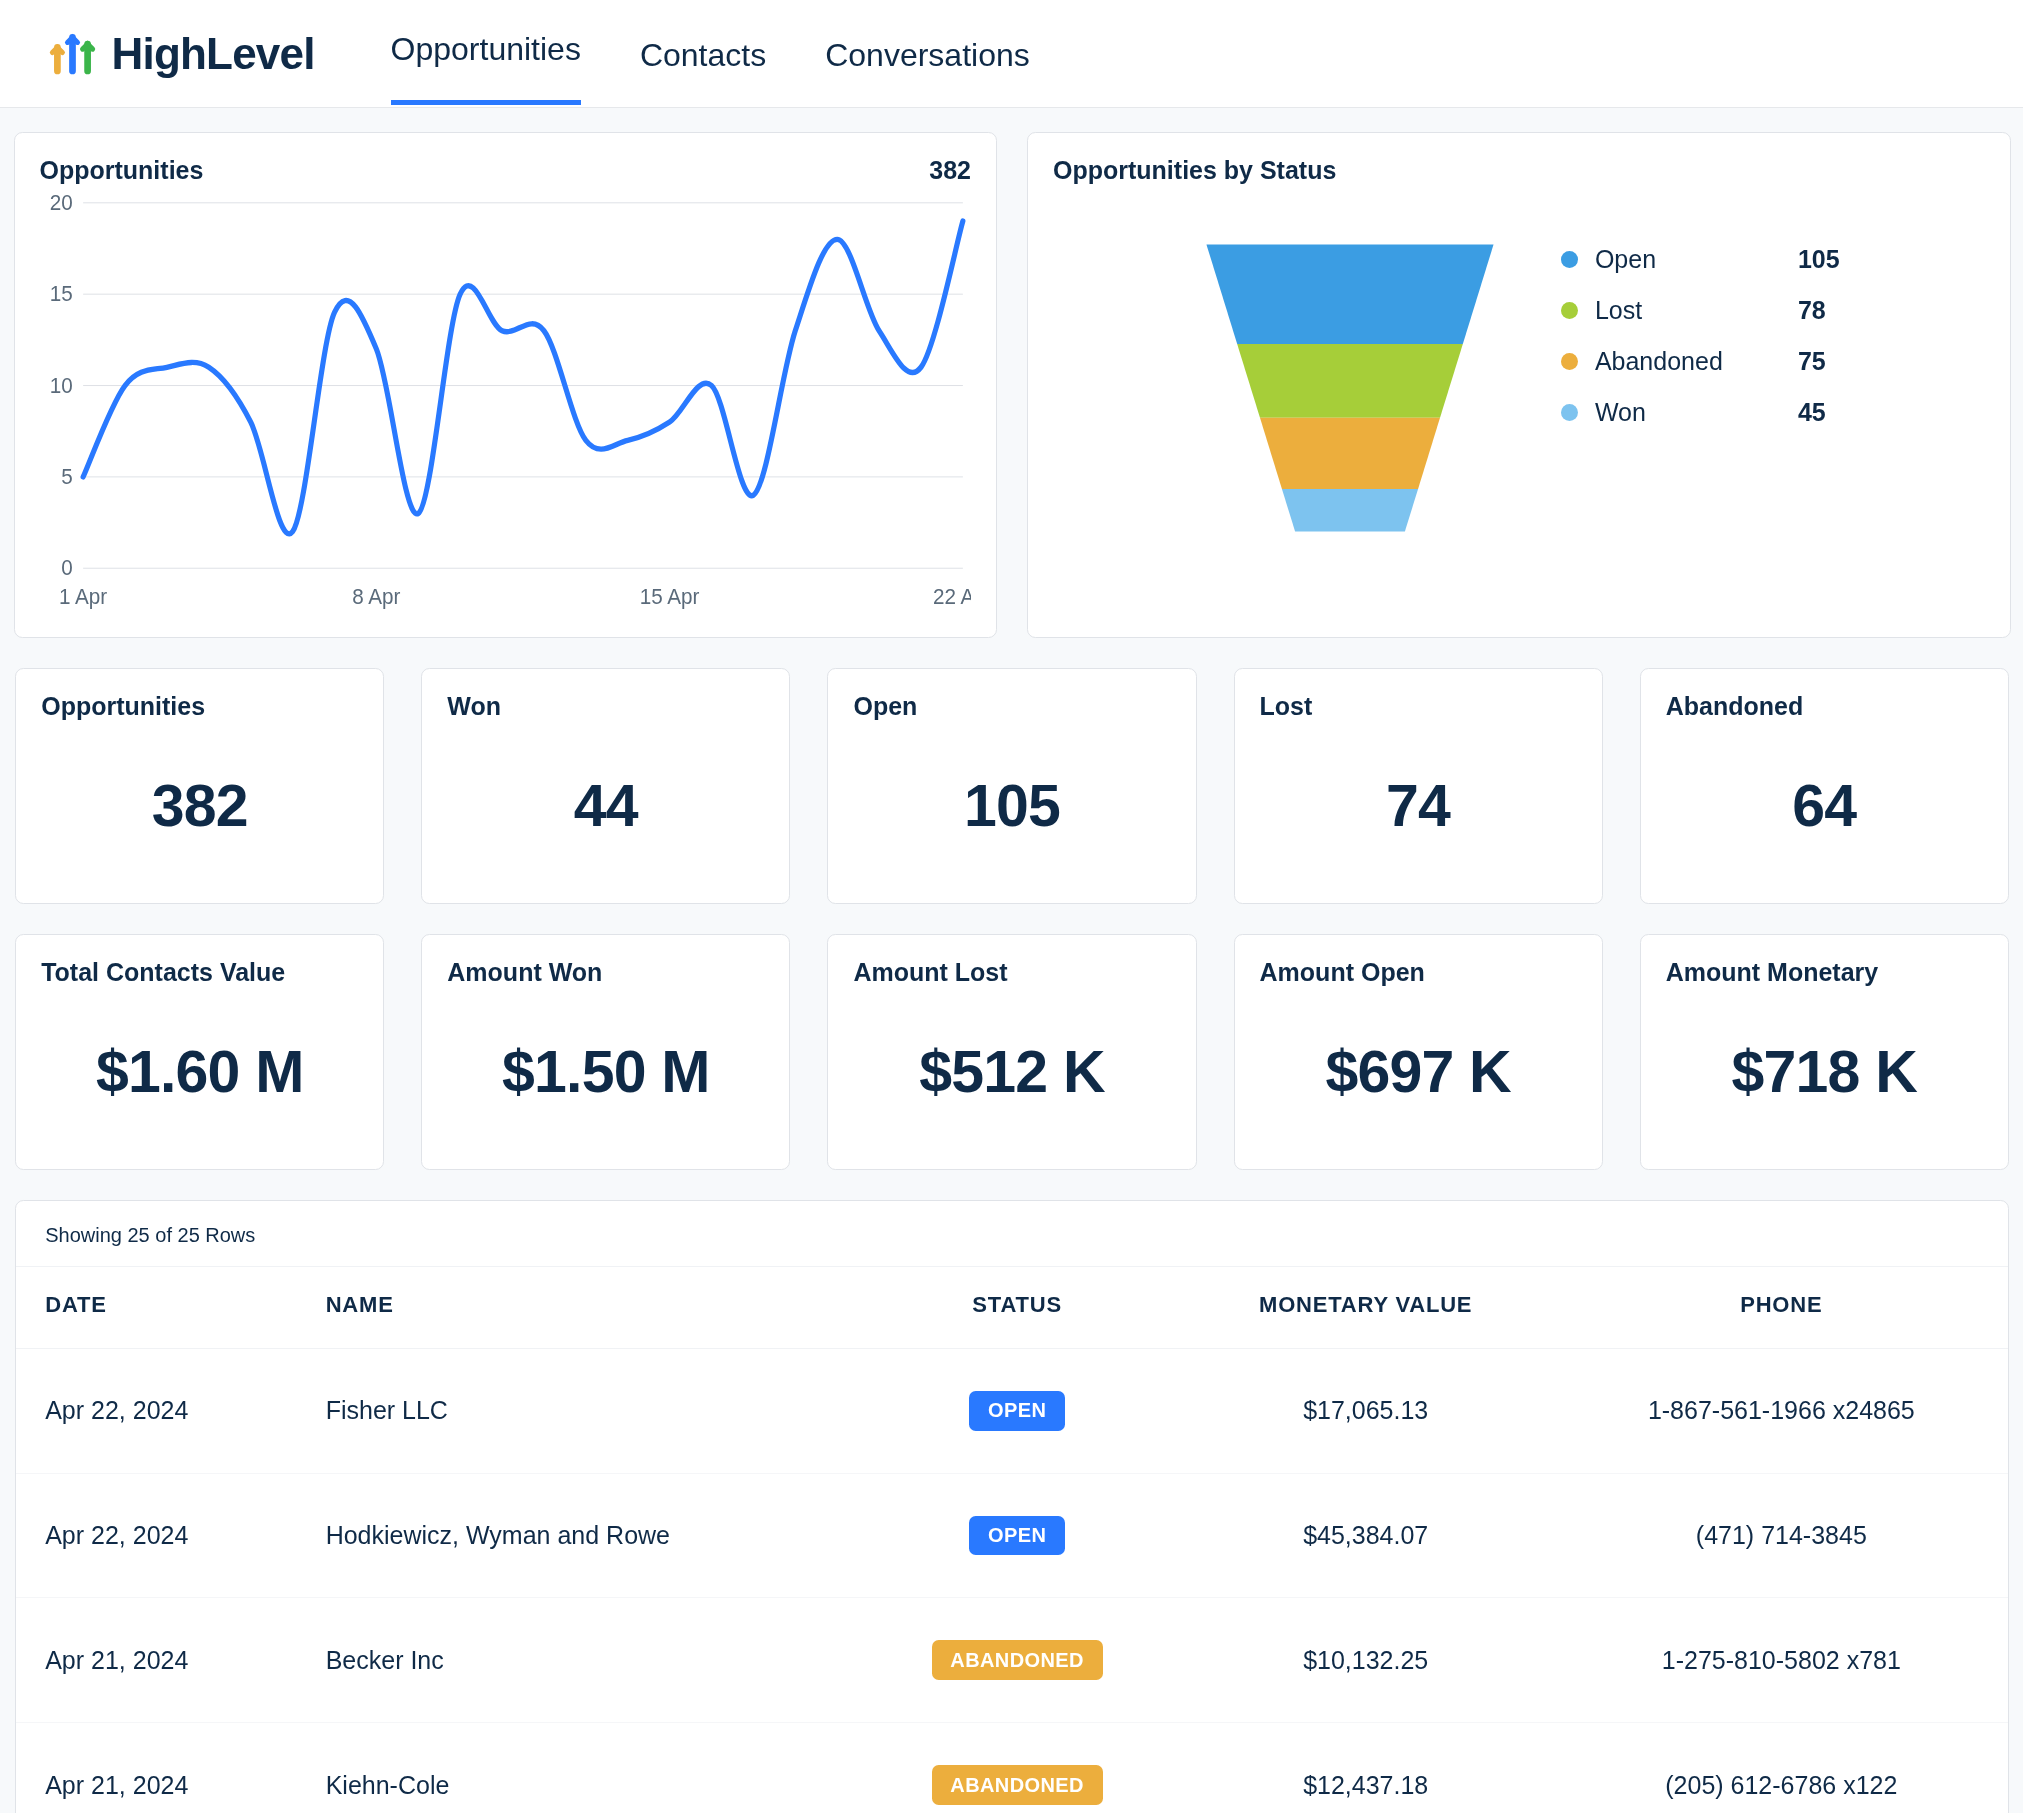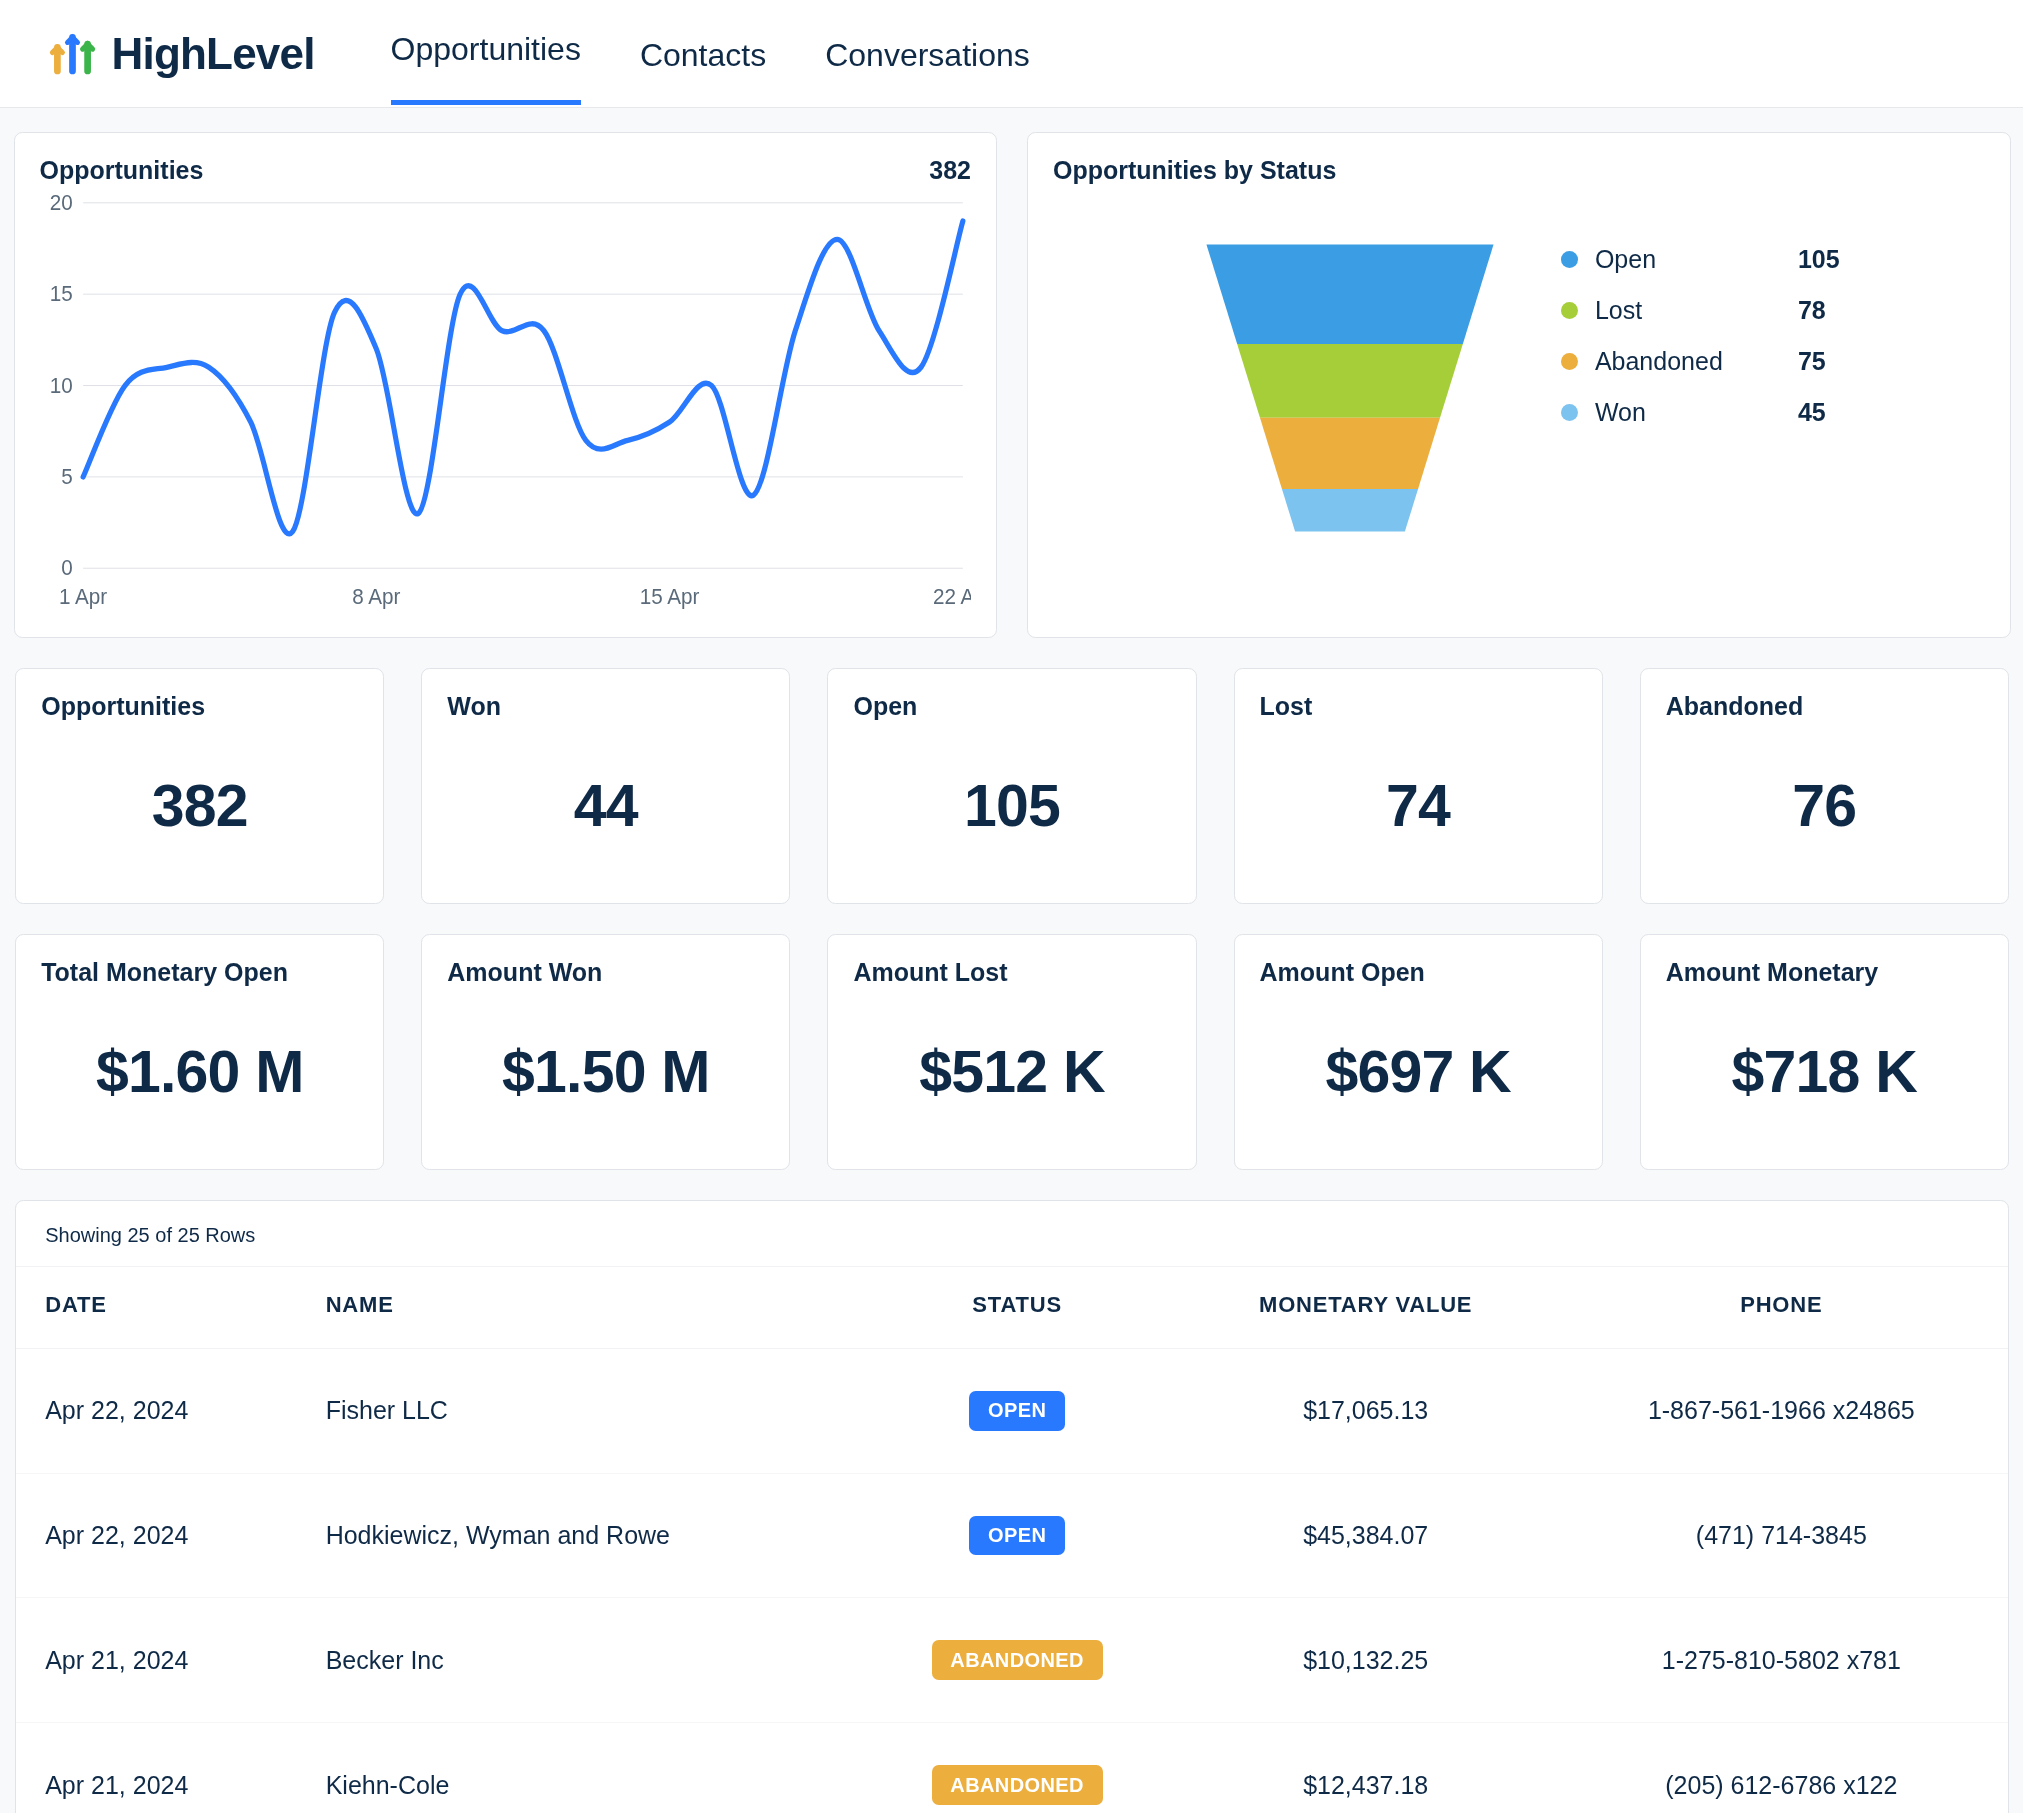--- a/index.html
+++ b/index.html
@@ -306,26 +306,26 @@
       <div class="stat-card">
         <div class="stat-label">Open</div>
         <div class="stat-value">105</div>
       </div>
       <div class="stat-card">
         <div class="stat-label">Lost</div>
         <div class="stat-value">74</div>
       </div>
       <div class="stat-card">
         <div class="stat-label">Abandoned</div>
-        <div class="stat-value">76</div>
+        <div class="stat-value">64</div>
       </div>
     </div>
   <div class="stat-row" id="stats-money">
       <div class="stat-card">
-        <div class="stat-label">Total Monetary Open</div>
+        <div class="stat-label">Total Contacts Value</div>
         <div class="stat-value">$1.60 M</div>
       </div>
       <div class="stat-card">
         <div class="stat-label">Amount Won</div>
         <div class="stat-value">$1.50 M</div>
       </div>
       <div class="stat-card">
         <div class="stat-label">Amount Lost</div>
         <div class="stat-value">$512 K</div>
       </div>

